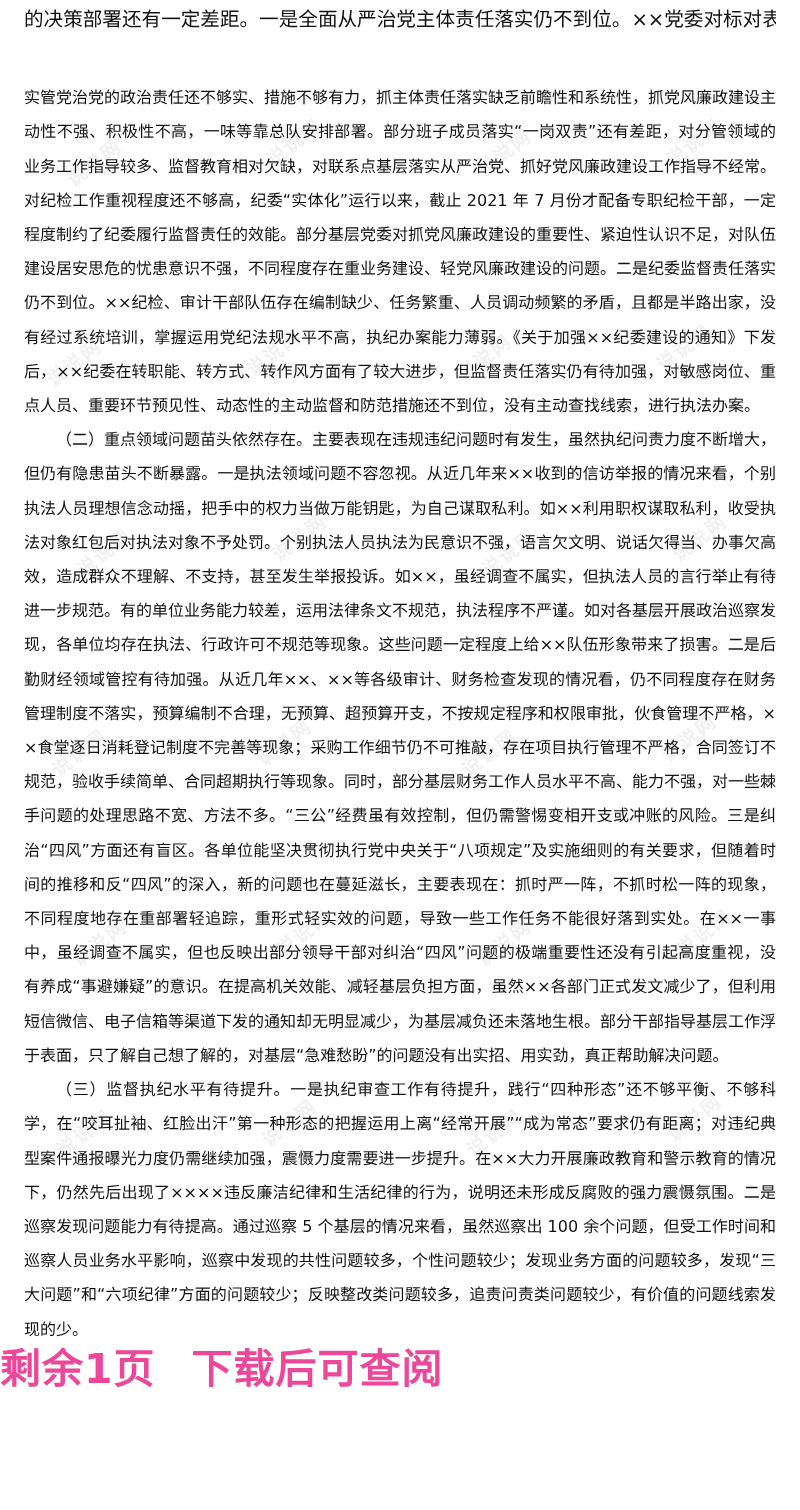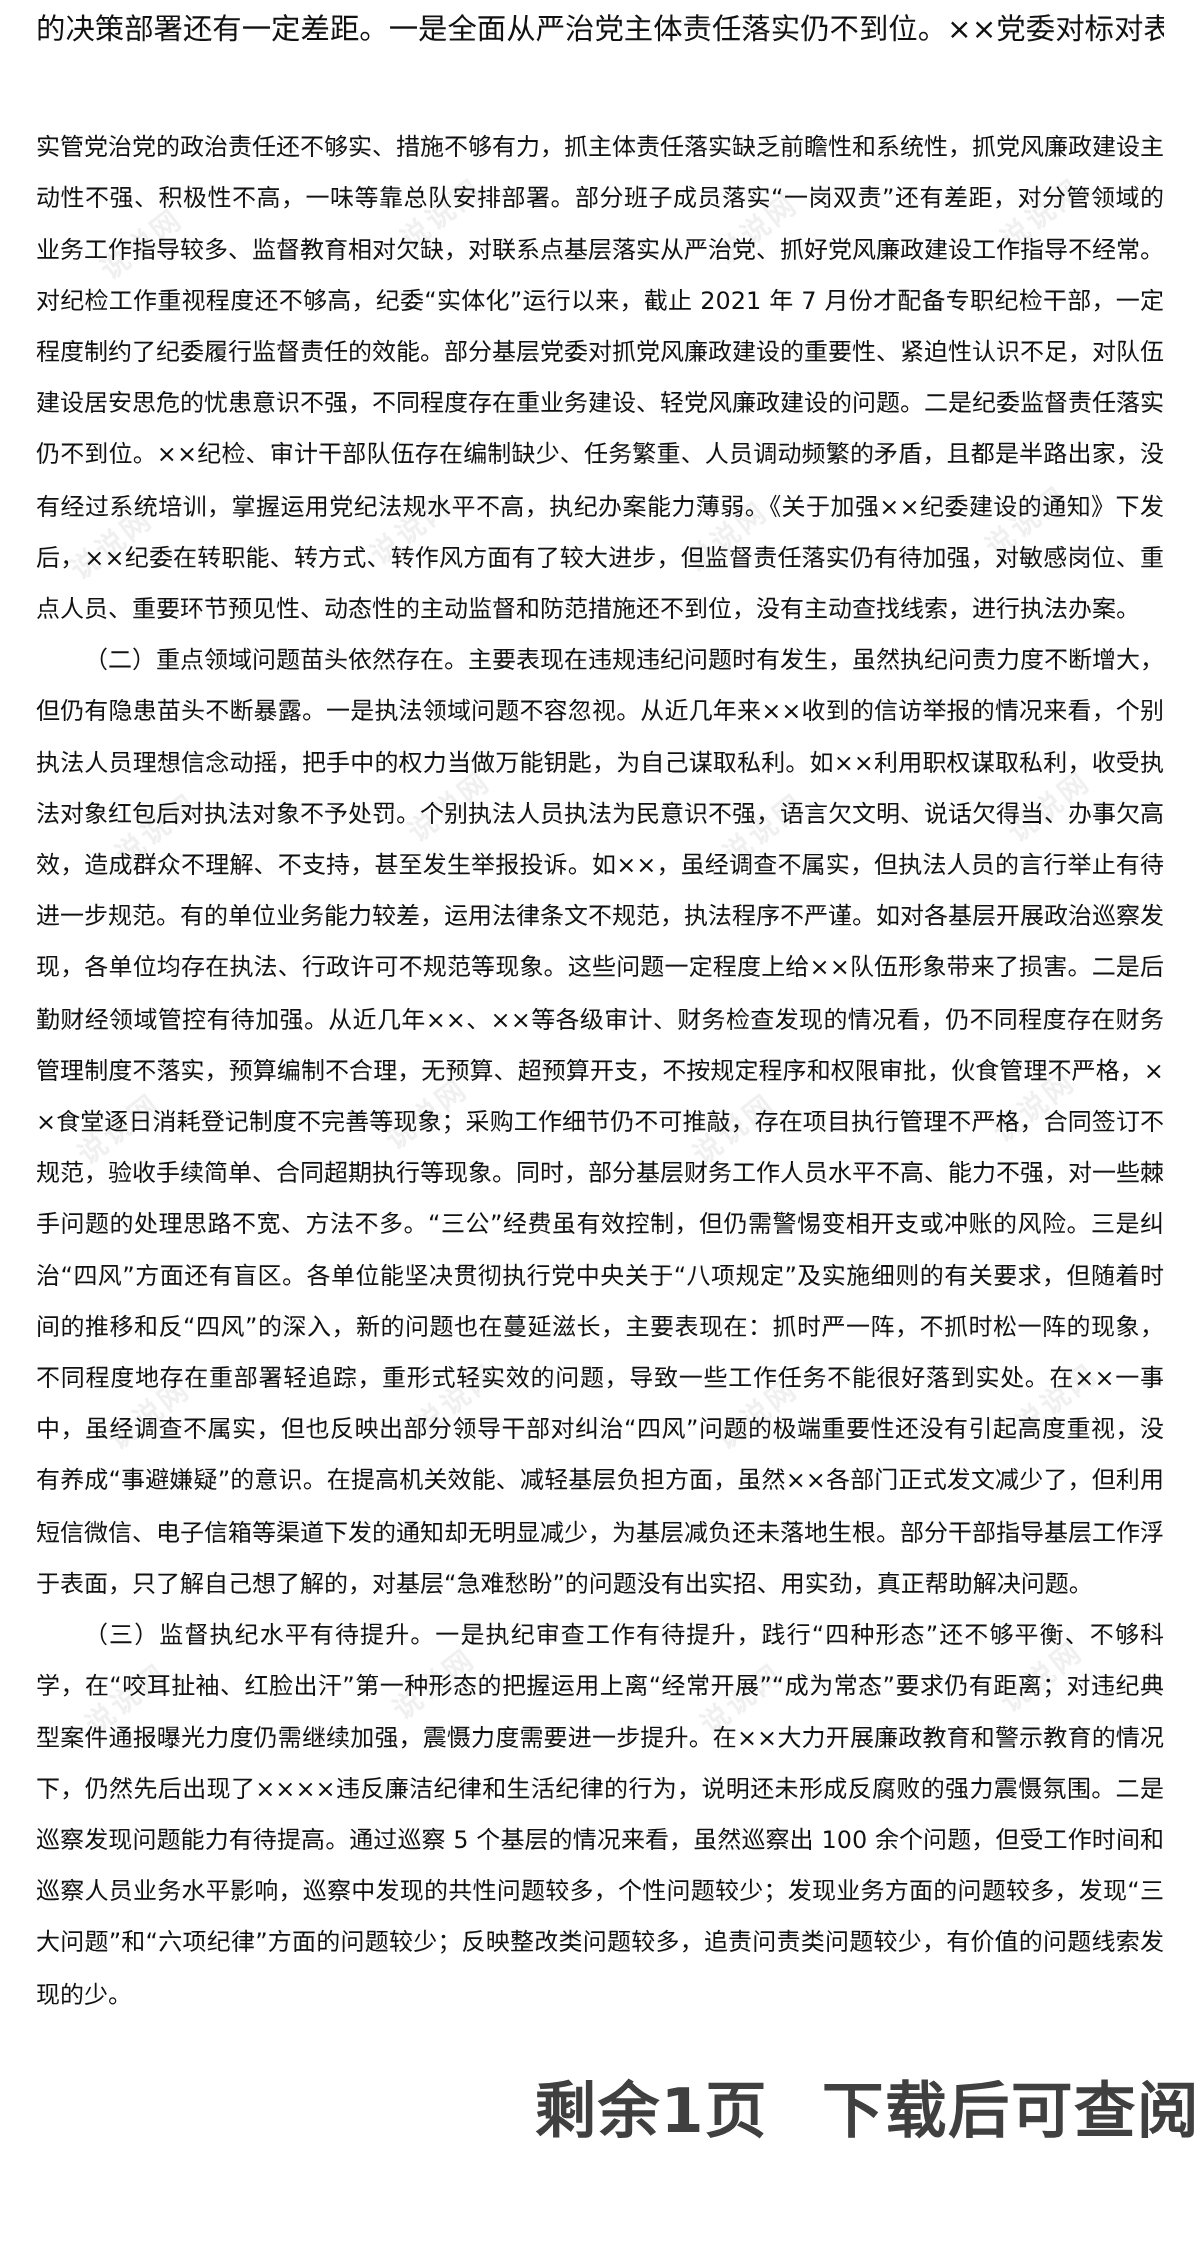--- a/index.html
+++ b/index.html
@@ -82,24 +82,24 @@
   
   .page-gap { height: 44px; }
 
   .indent { text-indent: 2em; }
 
   
   .footer-cta {
     position: absolute;
     left: 0;
     right: 0;
-    top: 1382px;
-    text-align: right;
+    top: 1344px;
+    text-align: left;
     z-index: 4;
-    color: #404040;
+    color: #ec4899;
     font-size: 41px;
     font-weight: 700;
     line-height: 1.25;
     letter-spacing: 1px;
     font-family: "DejaVu Sans", "Liberation Sans", sans-serif;
     user-select: none;
   }
   .footer-cta .cta-gap { display: inline-block; width: 36px; }
 </style>
 </head>

